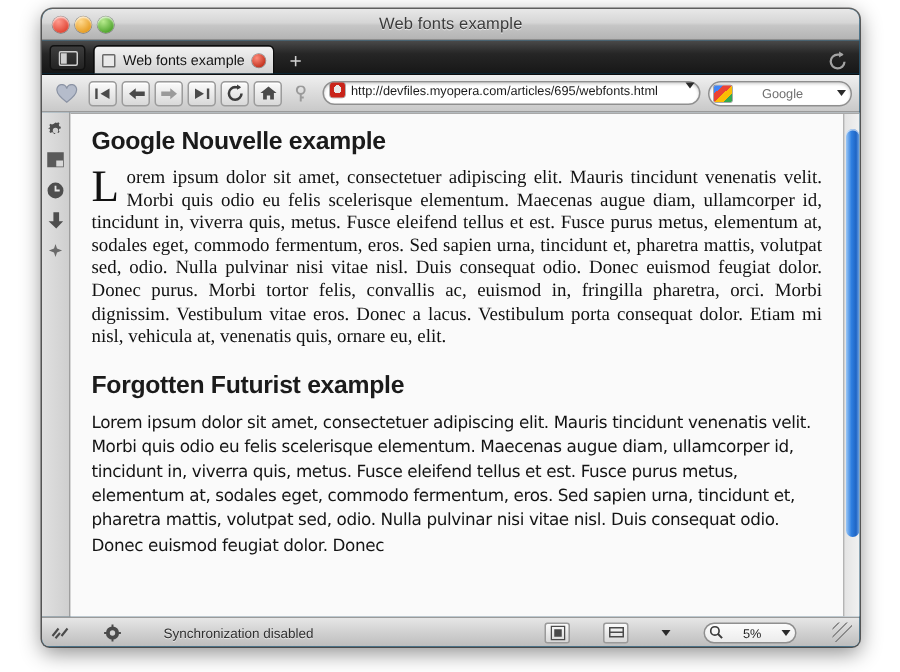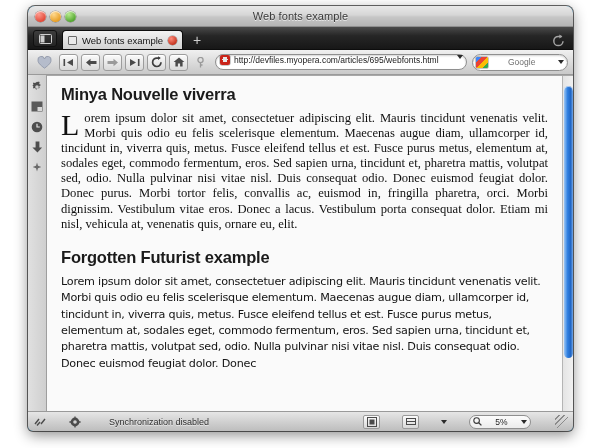--- a/index.html
+++ b/index.html
@@ -371,21 +371,21 @@
         <div class="rail-icon">
           <svg width="10" height="10" viewBox="0 0 10 10">
             <path d="M5 0.6 6 3.7 9.4 5 6 6.3 5 9.4 4 6.3 0.6 5 4 3.7Z" fill="#6a6a6a"></path>
           </svg>
         </div>
       </div>
 
       <div id="viewport">
         <div id="page">
 
-          <h2 class="pg-h">Minya Nouvelle viverra</h2>
+          <h2 class="pg-h">Google Nouvelle example</h2>
           <p class="serif-para">Lorem ipsum dolor sit amet, consectetuer adipiscing elit. Mauris tincidunt venenatis velit. Morbi quis odio eu felis scelerisque elementum. Maecenas augue diam, ullamcorper id, tincidunt in, viverra quis, metus. Fusce eleifend tellus et est. Fusce purus metus, elementum at, sodales eget, commodo fermentum, eros. Sed sapien urna, tincidunt et, pharetra mattis, volutpat sed, odio. Nulla pulvinar nisi vitae nisl. Duis consequat odio. Donec euismod feugiat dolor. Donec purus. Morbi tortor felis, convallis ac, euismod in, fringilla pharetra, orci. Morbi dignissim. Vestibulum vitae eros. Donec a lacus. Vestibulum porta consequat dolor. Etiam mi nisl, vehicula at, venenatis quis, ornare eu, elit.</p>
 
           <div class="gap"></div>
 
           <h2 class="pg-h">Forgotten Futurist example</h2>
           <p class="sans-para">Lorem ipsum dolor sit amet, consectetuer adipiscing elit. Mauris tincidunt venenatis velit. Morbi quis odio eu felis scelerisque elementum. Maecenas augue diam, ullamcorper id, tincidunt in, viverra quis, metus. Fusce eleifend tellus et est. Fusce purus metus, elementum at, sodales eget, commodo fermentum, eros. Sed sapien urna, tincidunt et, pharetra mattis, volutpat sed, odio. Nulla pulvinar nisi vitae nisl. Duis consequat odio. Donec euismod feugiat dolor. Donec</p>
         </div>
 
         <div id="vscroll">
           <div id="vthumb"></div>

